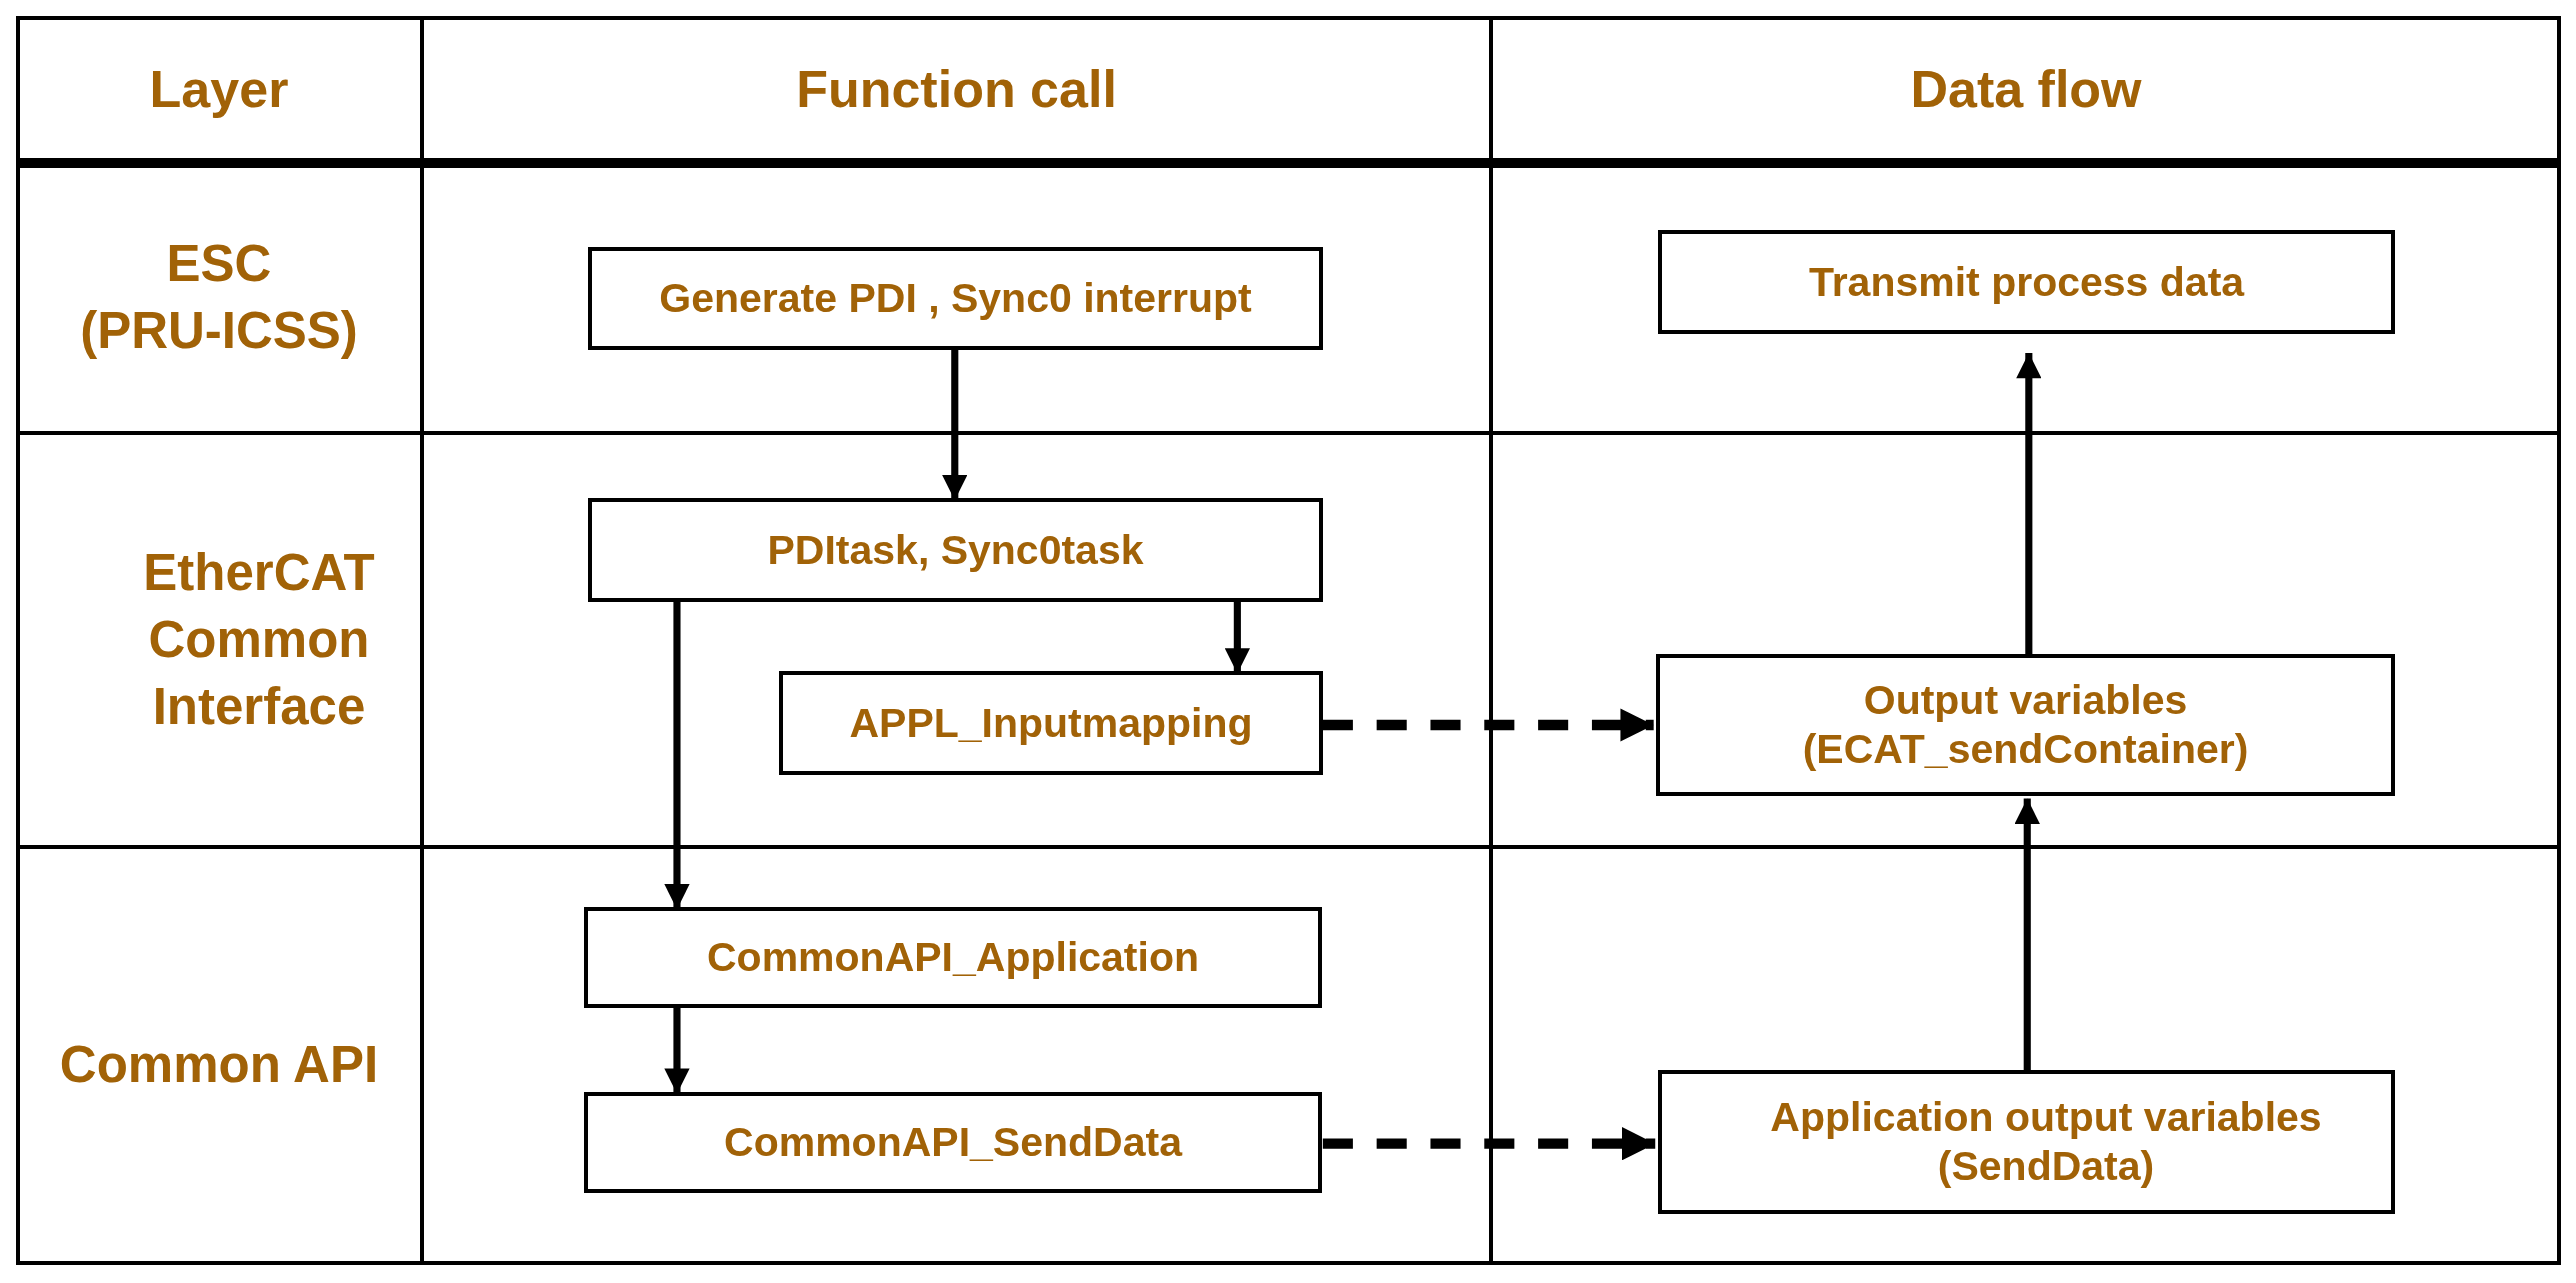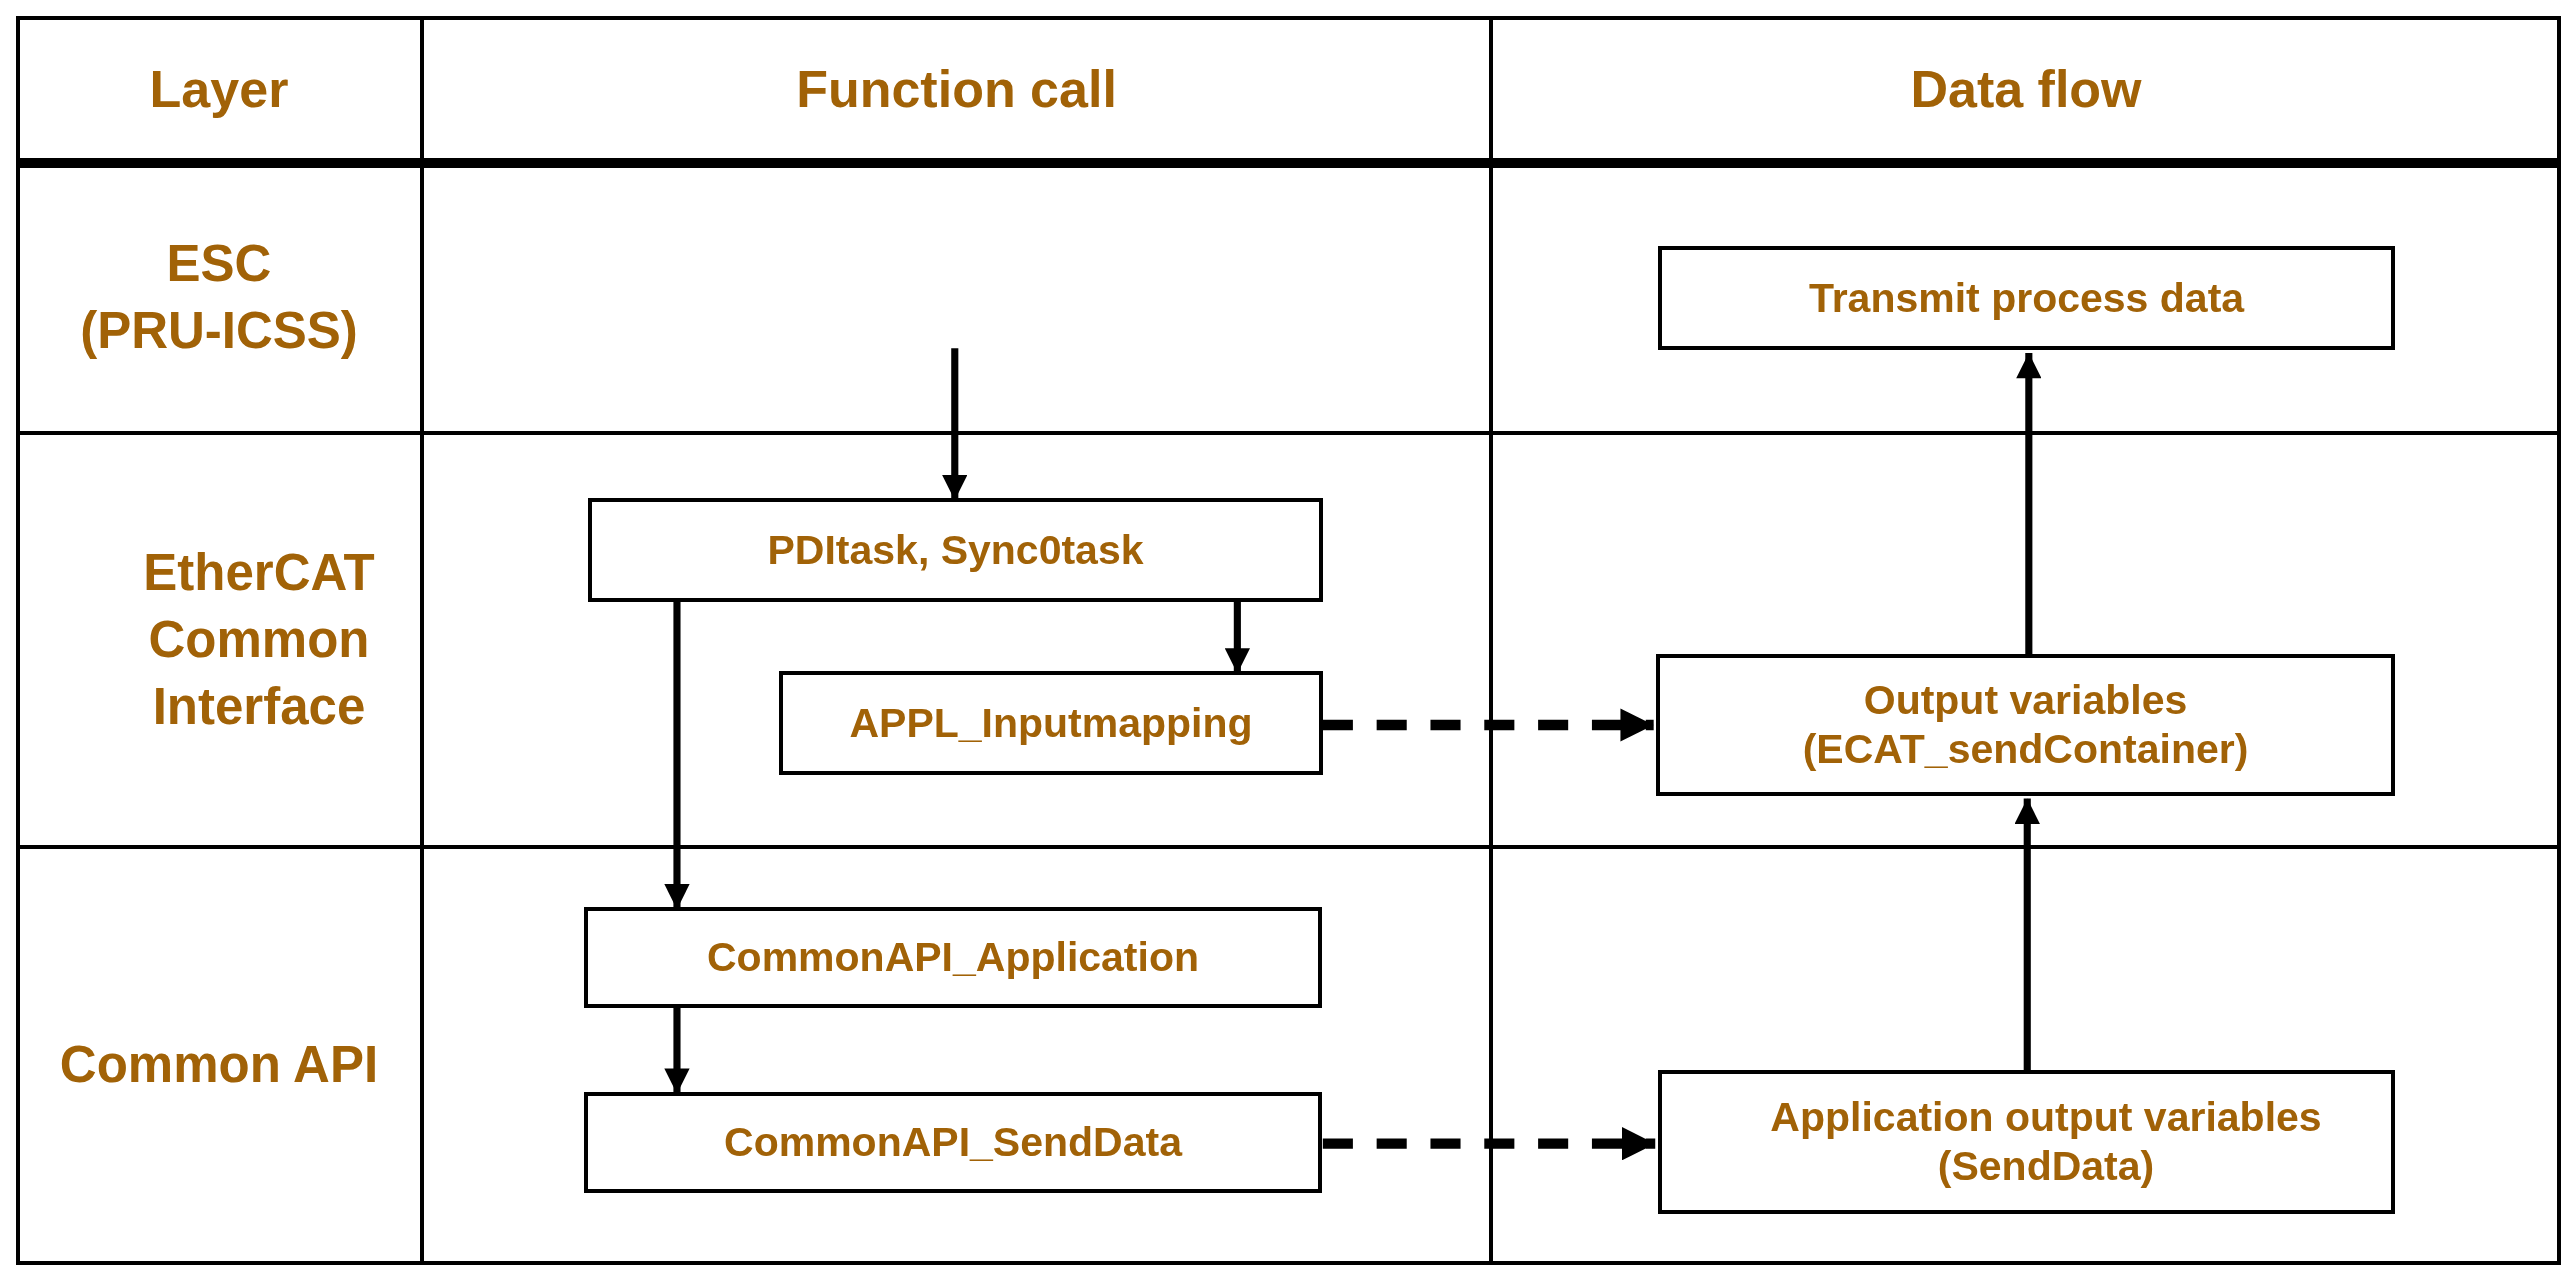--- a/index.html
+++ b/index.html
@@ -62,34 +62,37 @@
   </div>
   <div class="cell layer-cell" style="left:16px;top:432px;width:406px;height:415px;padding-left:40px;">
     <span>EtherCAT</span>
     <span>Common</span>
     <span>Interface</span>
   </div>
   <div class="cell layer-cell" style="left:16px;top:856px;width:406px;height:418px;">
     <span>Common API</span>
   </div>
 
+  <div class="fbox" style="left:588px;top:247px;width:735px;height:103px;">
+    <span>Generate PDI , Sync0 interrupt</span>
+  </div>
   <div class="fbox" style="left:588px;top:498px;width:735px;height:104px;">
     <span>PDItask, Sync0task</span>
   </div>
   <div class="fbox" style="left:779px;top:671px;width:544px;height:104px;">
     <span>APPL_Inputmapping</span>
   </div>
   <div class="fbox" style="left:584px;top:907px;width:738px;height:101px;">
     <span>CommonAPI_Application</span>
   </div>
   <div class="fbox" style="left:584px;top:1092px;width:738px;height:101px;">
     <span>CommonAPI_SendData</span>
   </div>
 
-  <div class="fbox" style="left:1658px;top:246px;width:737px;height:104px;">
+  <div class="fbox" style="left:1658px;top:230px;width:737px;height:104px;">
     <span>Transmit process data</span>
   </div>
   <div class="fbox" style="left:1656px;top:654px;width:739px;height:142px;">
     <span>Output variables</span>
     <span>(ECAT_sendContainer)</span>
   </div>
   <div class="fbox" style="left:1658px;top:1070px;width:737px;height:144px;padding-left:39px;">
     <span>Application output variables</span>
     <span>(SendData)</span>
   </div>

